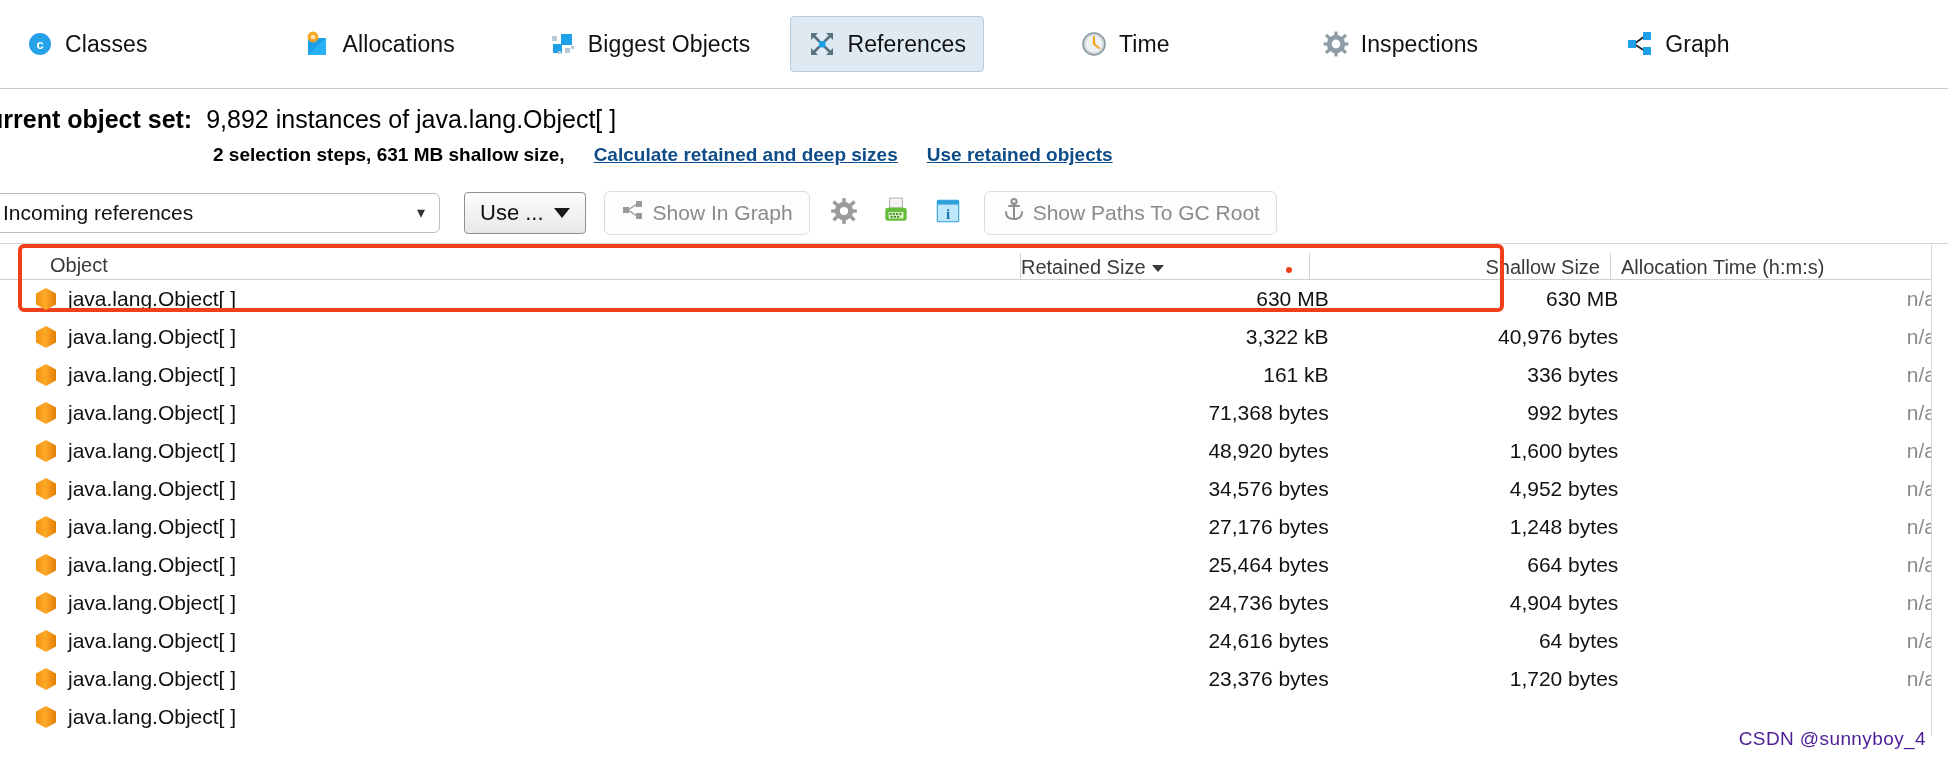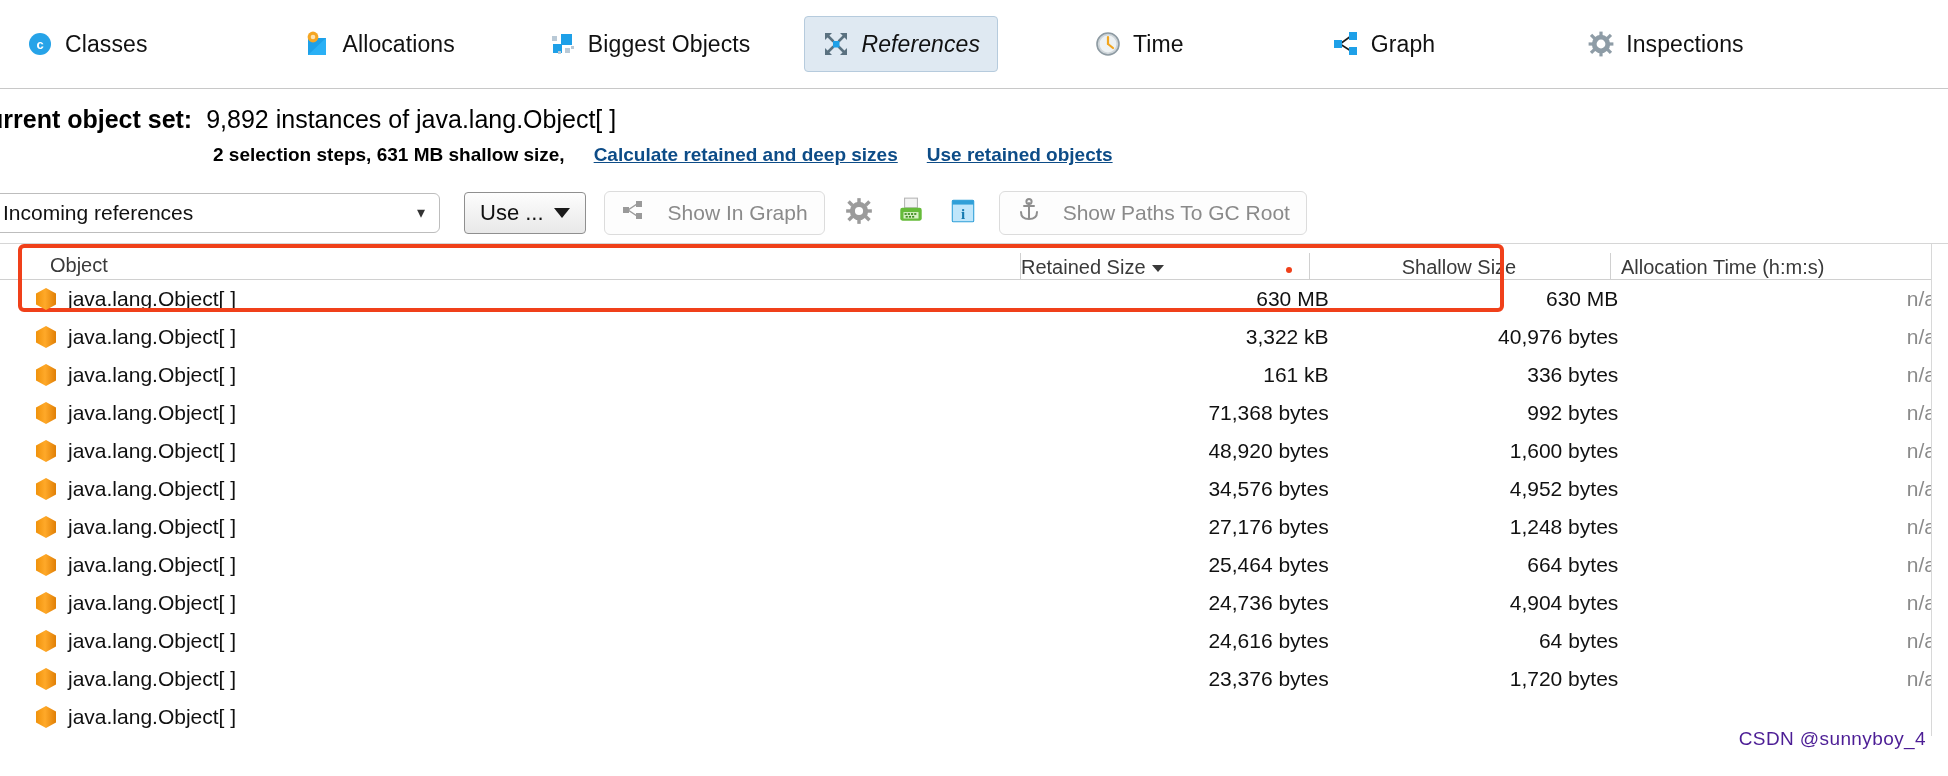--- a/index.html
+++ b/index.html
@@ -147,21 +147,21 @@
     border-top: 10px solid #1a1a1a;
   }
   .tool-btn {
     margin-left: 18px;
     height: 44px;
     border: 1px solid #dcdcdc;
     border-radius: 6px;
     background: #fdfdfd;
     display: flex;
     align-items: center;
-    gap: 21px;
+    gap: 6px;
     padding: 0 16px;
     box-sizing: border-box;
     font-size: 21px;
     color: #8a8a8a;
     white-space: nowrap;
   }
   .tool-icon-btn {
     margin-left: 16px;
     width: 36px; height: 36px;
     display: flex; align-items: center; justify-content: center;
@@ -180,21 +180,21 @@
     font-size: 20px;
     color: #3a3a3a;
     box-sizing: border-box;
   }
   .col-object      { width: 1020px; padding-left: 50px; box-sizing: border-box; }
   .col-retained    { width: 288px;  text-align: right; box-sizing: border-box; padding-right: 10px;}
   .col-shallow     { width: 300px;  text-align: right; box-sizing: border-box; padding-right: 10px;}
   .col-alloc       { width: 320px;  text-align: left;  box-sizing: border-box; padding-left: 10px;}
   #table-header .col-object   { padding-bottom: 2px; }
   #table-header .col-retained { text-align: left; padding-left: 0; }
-  #table-header .col-shallow  { text-align: center; padding-left: 8px; margin-top: 12px; }
+  #table-header .col-shallow  { text-align: right; padding-left: 8px; margin-top: 12px; }
   .hdr-sep {
     width: 1px;
     background: #d0d0d0;
     height: 26px;
     align-self: flex-end;
   }
   .sort-arrow {
     display: inline-block;
     width: 0; height: 0;
     border-left: 6px solid transparent;
@@ -329,21 +329,21 @@
         <rect x="4" y="14" width="9" height="9" fill="#1ea0e8"></rect>
         <rect x="3" y="6" width="5" height="5" fill="#b9c9d6"></rect>
         <rect x="16" y="18" width="5" height="5" fill="#b9c9d6"></rect>
         <rect x="22" y="16" width="3" height="3" fill="#b9c9d6"></rect>
         <rect x="9" y="21" width="3" height="3" fill="#b9c9d6"></rect>
       </svg>
     </span>
     <span class="nav-label">Biggest Objects</span>
   </div>
 
-  <div class="nav-item selected" style="margin-left:36px;font-style:italic;">
+  <div class="nav-item selected" style="margin-left:22px;">
     <span class="nav-icon">
       <svg width="28" height="28" viewBox="0 0 28 28">
         <g stroke="#5a7180" stroke-width="2.6" fill="none" stroke-linecap="round">
           <path d="M5 5 L11 11"></path>
             <path d="M23 5 L17 11"></path>
           <path d="M5 23 L11 17"></path>
             <path d="M23 23 L17 17"></path>
         </g>
         <g fill="#5a7180">
           <polygon points="3,3 10,3 3,10"></polygon>
@@ -360,55 +360,55 @@
   <div class="nav-item" style="margin-left:78px;text-align:right;">
     <span class="nav-icon">
       <svg width="28" height="28" viewBox="0 0 28 28">
         <circle cx="14" cy="14" r="11" fill="#cfd6da" stroke="#8d9aa2" stroke-width="1.6"></circle>
         <circle cx="14" cy="14" r="8.4" fill="#eef2f4"></circle>
         <path d="M14 14 L14 7" stroke="#f2a51e" stroke-width="2.2" stroke-linecap="round" fill="none"></path>
         <path d="M14 14 L19 18" stroke="#f2a51e" stroke-width="2.2" stroke-linecap="round" fill="none"></path>
       </svg>
     </span>
     <span class="nav-label">Time</span>
-  </div>
-
-  <div class="nav-item" style="margin-left:112px;">
-    <span class="nav-icon">
-      <svg width="28" height="28" viewBox="0 0 28 28">
-        <g stroke="#1a1a1a" stroke-width="1.6" fill="none">
-          <path d="M8 14 L19 6"></path>
-            <path d="M8 14 L19 21"></path>
-        </g>
-        <rect x="2" y="10" width="8" height="8" fill="#1ea0e8"></rect>
-        <rect x="17" y="2" width="8" height="8" fill="#1ea0e8"></rect>
-        <rect x="17" y="17" width="8" height="8" fill="#1ea0e8"></rect>
-      </svg>
-    </span>
-    <span class="nav-label">Graph</span>
   </div>
 
   <div class="nav-item" style="margin-left:116px;">
     <span class="nav-icon">
       <svg width="28" height="28" viewBox="0 0 28 28">
         <g fill="#8e9ca6">
           <circle cx="14" cy="14" r="9.2"></circle>
           <rect x="12.4" y="1.6" width="3.2" height="5"></rect>
           <rect x="12.4" y="21.4" width="3.2" height="5"></rect>
           <rect x="1.6" y="12.4" width="5" height="3.2"></rect>
           <rect x="21.4" y="12.4" width="5" height="3.2"></rect>
           <rect x="4.2" y="4.2" width="3.2" height="5" transform="rotate(-45 5.8 6.7)"></rect>
           <rect x="20.6" y="18.6" width="3.2" height="5" transform="rotate(-45 22.2 21.1)"></rect>
           <rect x="20.6" y="4.2" width="3.2" height="5" transform="rotate(45 22.2 6.7)"></rect>
           <rect x="4.2" y="18.6" width="3.2" height="5" transform="rotate(45 5.8 21.1)"></rect>
         </g>
         <circle cx="14" cy="14" r="4.4" fill="#ffffff"></circle>
       </svg>
     </span>
     <span class="nav-label">Inspections</span>
+  </div>
+
+  <div class="nav-item" style="margin-left:112px;">
+    <span class="nav-icon">
+      <svg width="28" height="28" viewBox="0 0 28 28">
+        <g stroke="#1a1a1a" stroke-width="1.6" fill="none">
+          <path d="M8 14 L19 6"></path>
+            <path d="M8 14 L19 21"></path>
+        </g>
+        <rect x="2" y="10" width="8" height="8" fill="#1ea0e8"></rect>
+        <rect x="17" y="2" width="8" height="8" fill="#1ea0e8"></rect>
+        <rect x="17" y="17" width="8" height="8" fill="#1ea0e8"></rect>
+      </svg>
+    </span>
+    <span class="nav-label">Graph</span>
   </div>
 </div>
 
 <div id="object-set-header">
   <div id="object-set-line1">
     <span id="current-object-set-label">urrent object set:</span>
     <span id="object-set-value">9,892 instances of java.lang.Object[ ]</span>
   </div>
   <div id="object-set-line2">
     <span id="selection-steps-text">2 selection steps, 631 MB shallow size,</span>

